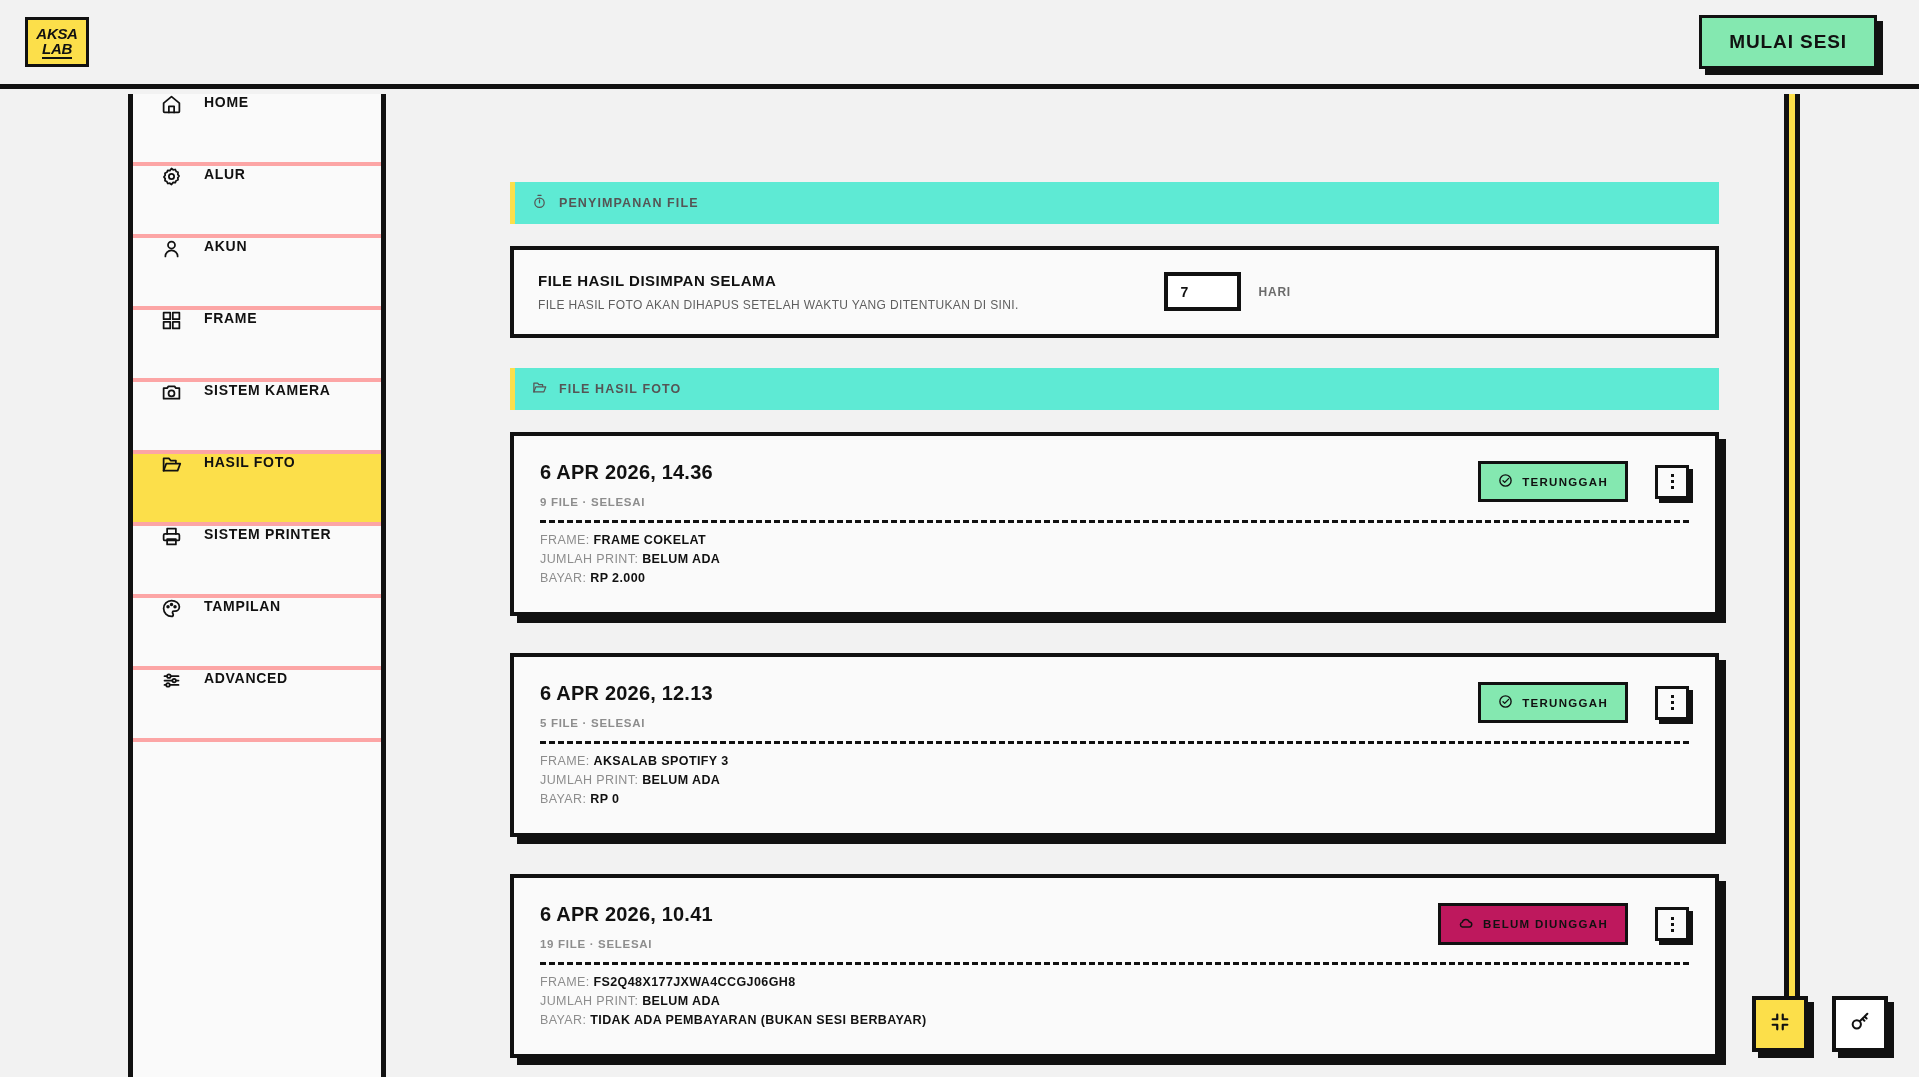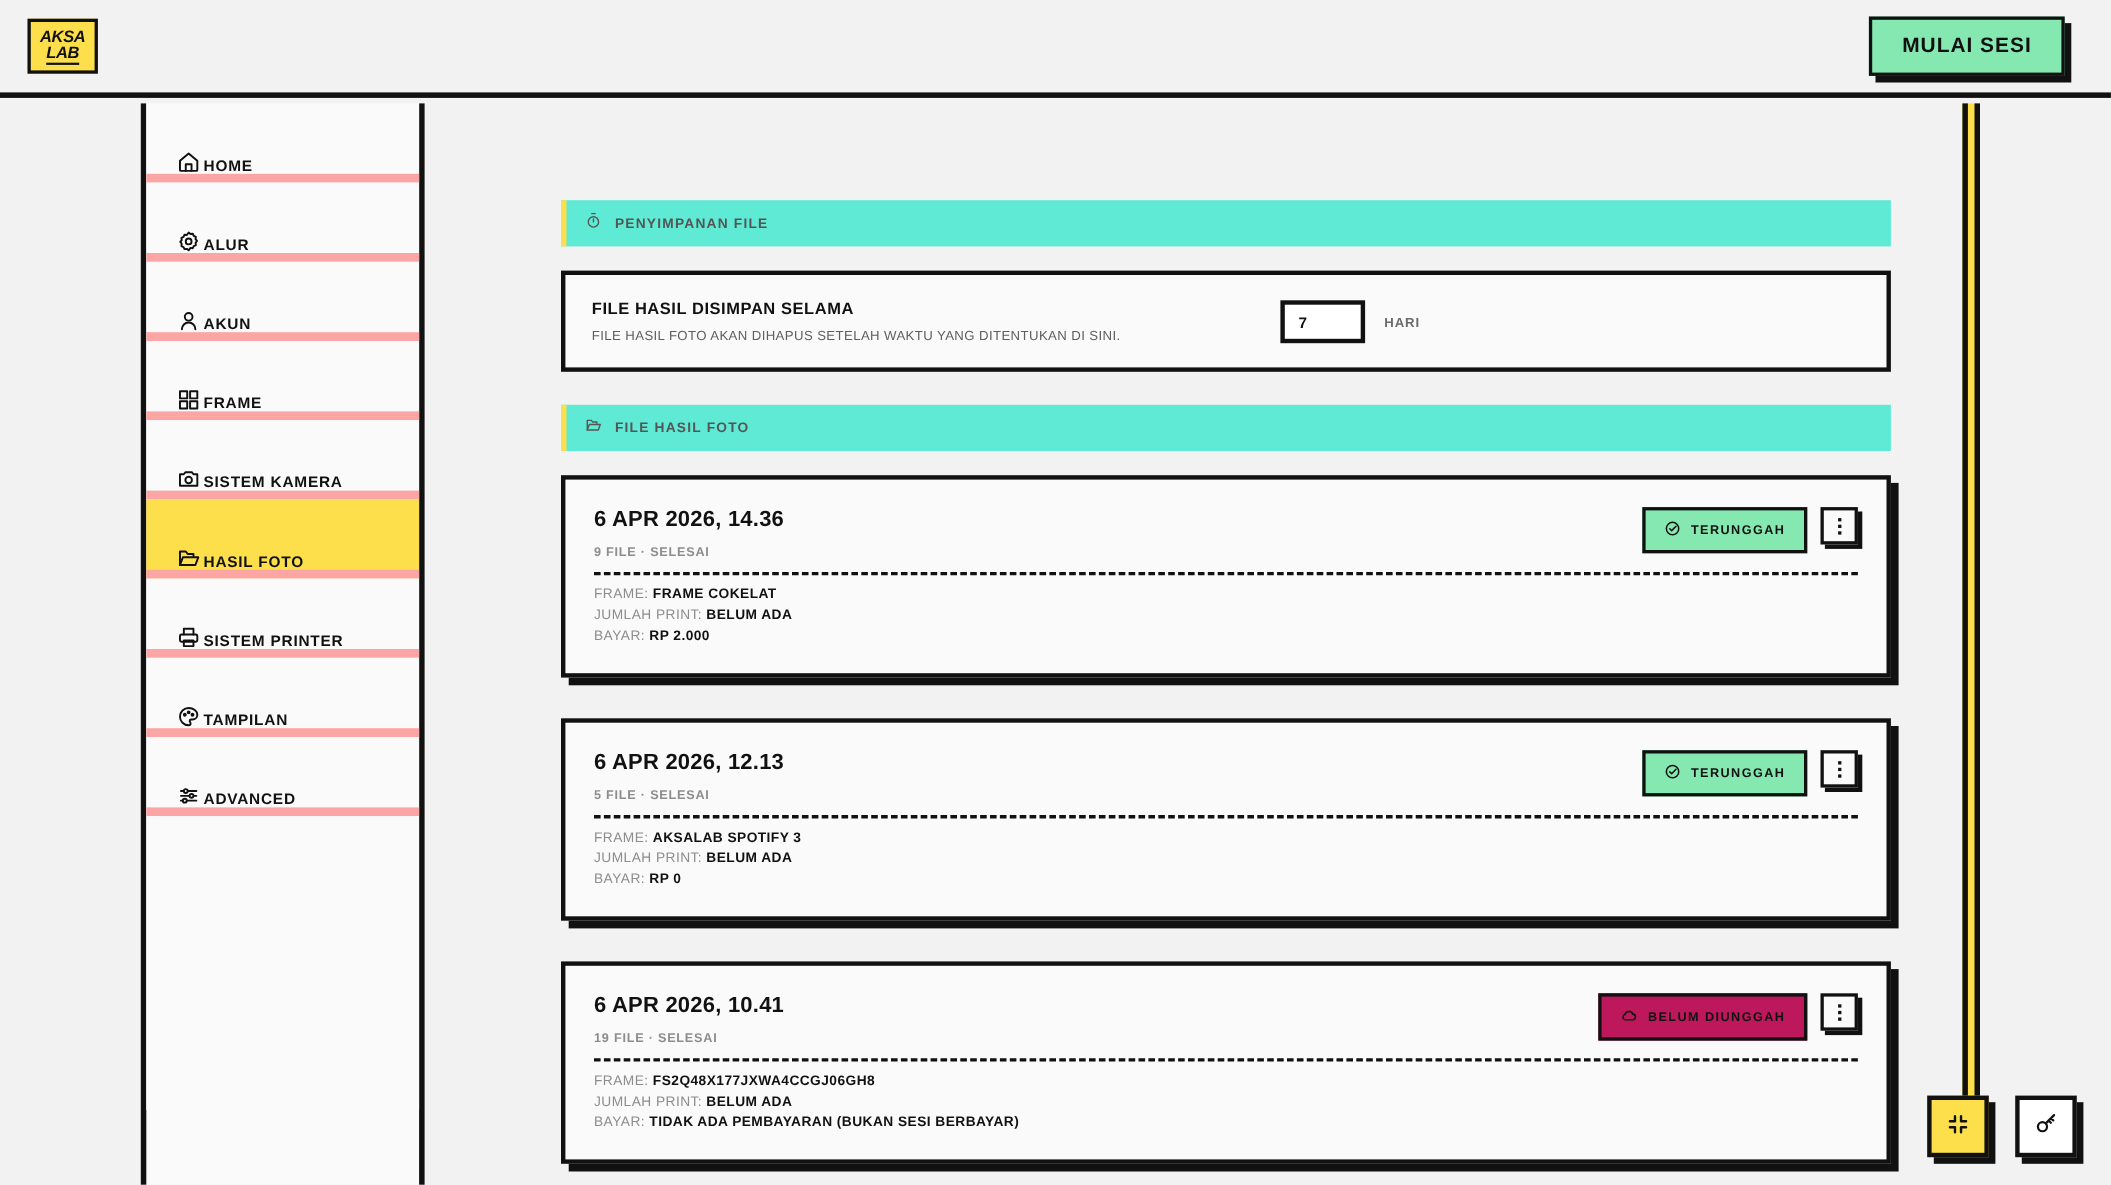--- a/index.html
+++ b/index.html
@@ -46,24 +46,24 @@
   
   #sidebar {
     position: absolute; left: 128px; top: 94px;
     width: 258px; height: 983px;
     background: #fafafa;
     border-left: 5px solid #111111;
     border-right: 5px solid #111111;
   }
   .nav-item {
     height: 72px;
-    border-bottom: 8px solid #fca5a5;
-    display: flex; align-items: flex-end;
+    border-bottom: 4px solid #fca5a5;
+    display: flex; align-items: flex-start;
     padding-left: 28px;
-    gap: 3px;
+    gap: 22px;
     background: #fafafa;
     cursor: pointer;
   }
   .nav-item.active { background: #fcdf4a; }
   .nav-item .nlabel {
     font-weight: bold; font-size: 14px;
     letter-spacing: 0.7px; color: #111111;
   }
   .nav-item svg { display: block; }
   #nav-filler { background: #fafafa; }
@@ -91,21 +91,21 @@
   }
 
   .black-card {
     background: #fafafa;
     border: 4px solid #111111;
     margin-bottom: 30px;
   }
 
   
   #storage-card {
-    display: flex; align-items: flex-end;
+    display: flex; align-items: flex-start;
     padding: 22px 24px;
     justify-content: space-between;
   }
   #storage-left .st-title {
     font-weight: bold; font-size: 15px;
     letter-spacing: 0.5px; color: #111111; margin-bottom: 9px;
   }
   #storage-left .st-sub {
     font-size: 12px; letter-spacing: 0.35px; color: #5e5e5e;
   }
@@ -143,21 +143,21 @@
   .rc-divider {
     border-top: 3px dashed #111111;
     margin: 12px 0 10px 0;
   }
   .rc-line {
     font-size: 12.5px; letter-spacing: 0.4px;
     color: #8d8d8d; margin-bottom: 5px;
   }
   .rc-line b { color: #111111; font-weight: bold; }
 
-  .rc-actions { display: flex; align-items: flex-start; gap: 12px; }
+  .rc-actions { display: flex; align-items: center; gap: 27px; }
   .badge {
     display: flex; align-items: center; gap: 9px;
     border: 3px solid #111111;
     padding: 9px 17px;
     font-weight: bold; font-size: 11.5px;
     letter-spacing: 1.3px; color: #111111;
     cursor: pointer;
   }
   .badge.uploaded { background: #84e8b0; }
   .badge.pending { background: #be185d; }

